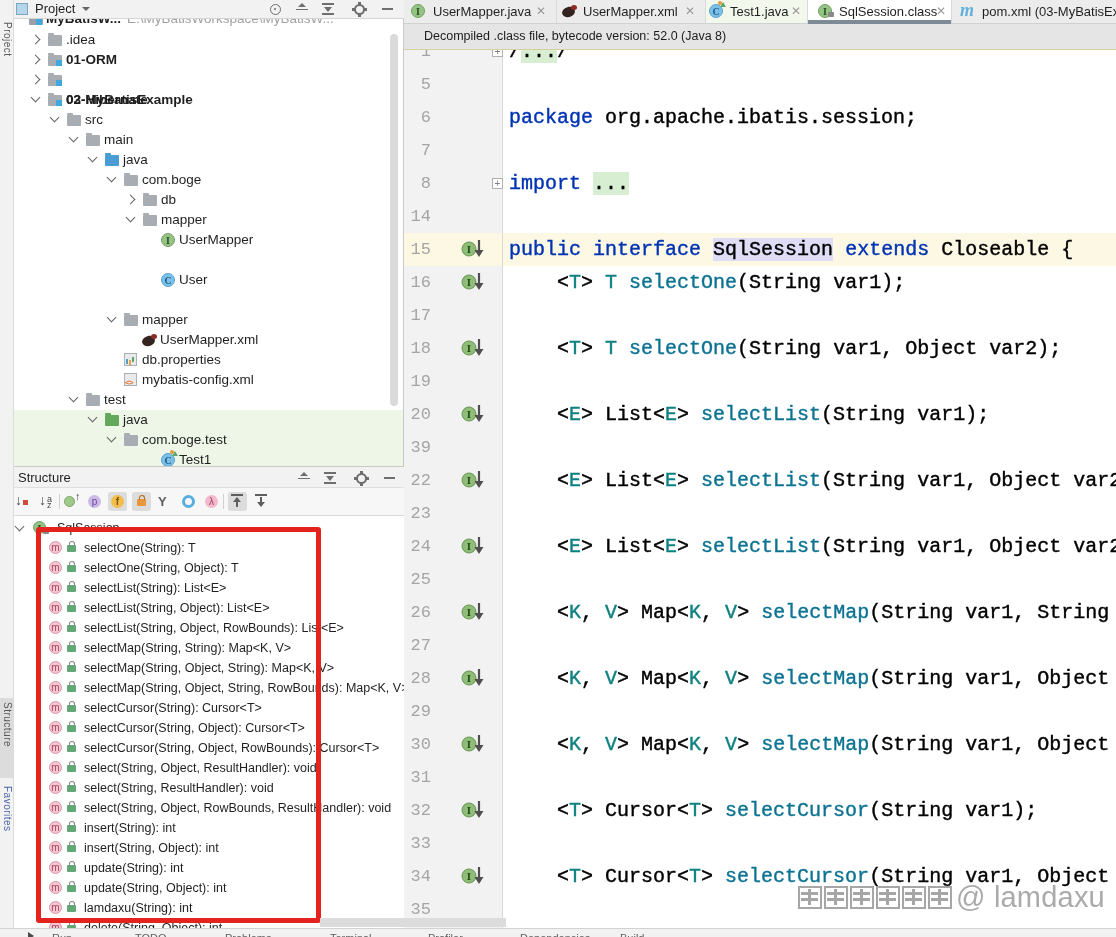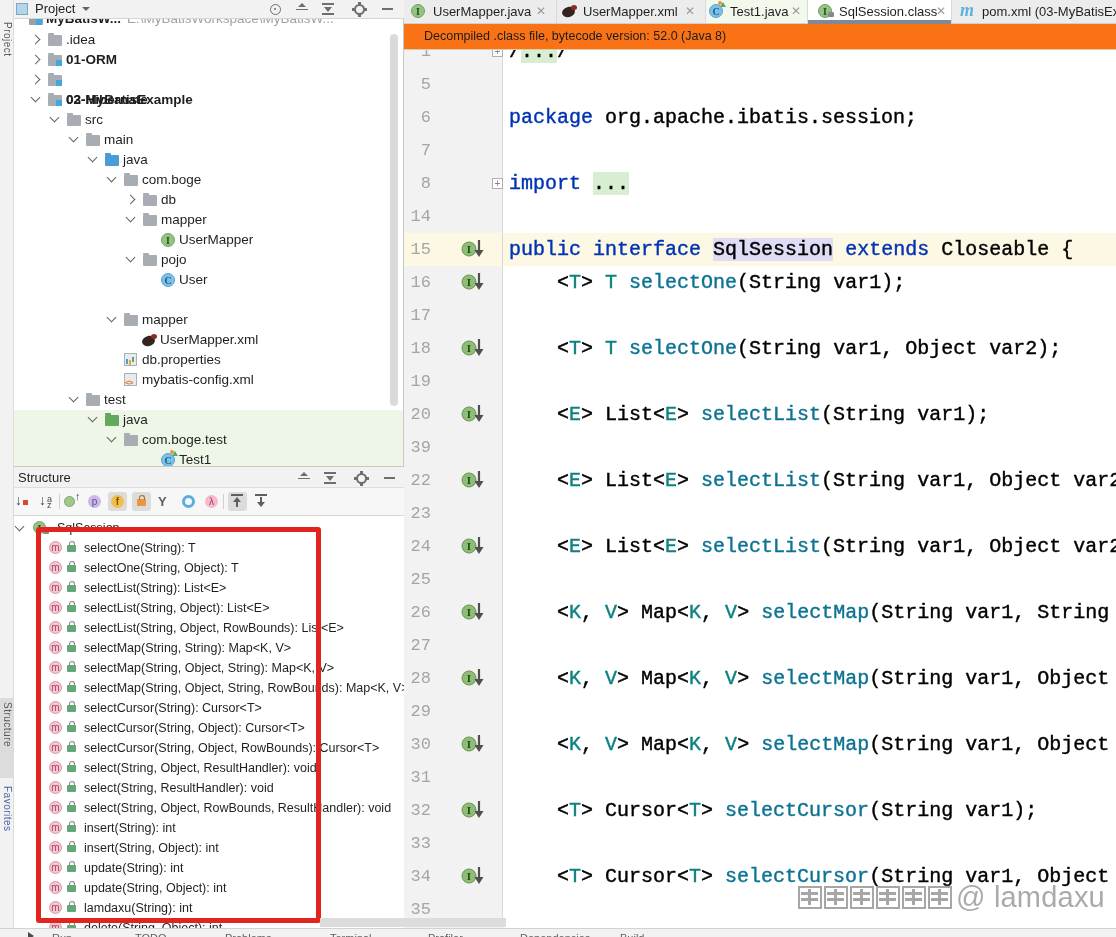--- a/index.html
+++ b/index.html
@@ -46,21 +46,21 @@
 .cicon{position:absolute;top:3px;width:14px;height:14px;border-radius:50%;font-family:"Liberation Serif",serif;font-weight:bold;font-size:10px;text-align:center;line-height:14px;}
 .iint{background:#95c285;border:1px solid #74a162;color:#274f1d;box-sizing:border-box;}
 .icls{background:#7cc0e8;border:1px solid #5ba3cf;color:#1c5d8a;box-sizing:border-box;}
 
 #tabs{left:404px;top:0;width:712px;height:24px;background:#ececec;border-bottom:1px solid #d0d0d0;box-sizing:border-box;}
 .tab{position:absolute;top:0;height:23px;font-size:13px;color:#1f1f1f;}
 .tab .tl{position:absolute;top:4px;white-space:nowrap;}
 .tx{position:absolute;top:4px;color:#9a9a9a;font-size:12px;}
 #underline{position:absolute;left:404px;top:20px;width:147px;height:4px;background:#7e8a96;}
 
-#banner{left:404px;top:24px;width:712px;height:26px;background:#f97316;border-bottom:1px solid #d8cf9f;box-sizing:border-box;font-size:12.5px;color:#1c1c1c;}
+#banner{left:404px;top:24px;width:712px;height:26px;background:#e5e5e5;border-bottom:1px solid #d8cf9f;box-sizing:border-box;font-size:12.5px;color:#1c1c1c;}
 
 #editor{left:404px;top:50px;width:712px;height:878px;background:#ffffff;overflow:hidden;}
 #gutterbg{position:absolute;left:0;top:-15px;width:98px;height:893px;background:#f2f2f2;}
 #gutline{position:absolute;left:98px;top:-15px;width:1px;height:893px;background:#d9d9d9;}
 #curline{position:absolute;left:0;top:183px;width:712px;height:33px;background:#fcf8e3;}
 .cl{position:absolute;left:105px;height:33px;line-height:33px;font-family:"Liberation Mono",monospace;font-size:20px;white-space:pre;color:#000000;-webkit-text-stroke:0.4px currentColor;}
 .ln{position:absolute;left:0;width:27px;height:33px;line-height:33px;text-align:right;font-family:"Liberation Mono",monospace;font-size:17px;color:#a5a5a5;}
 .k{color:#0033b3;}
 .mth{color:#0d7392;}
 .tp{color:#0e8080;}
@@ -152,25 +152,20 @@
       <span class="lbl" style="left:147px;">db</span>
     </div>
   <div class="trow" style="top:210px;">
       <span class="chevD" style="left:113px;"></span>
       <span class="fold14" style="left:129px;"></span>
       <span class="lbl" style="left:147px;">mapper</span>
     </div>
   <div class="trow" style="top:230px;">
       <span class="cicon iint" style="left:147px;">I</span>
       <span class="lbl" style="left:165px;">UserMapper</span>
-    </div>
-  <div class="trow" style="top:250px;">
-      <span class="chevD" style="left:113px;"></span>
-      <span class="fold14" style="left:129px;"></span>
-      <span class="lbl" style="left:147px;">pojo</span>
     </div>
   <div class="trow" style="top:270px;">
       <span class="cicon icls" style="left:147px;">C</span>
       <span class="lbl" style="left:165px;">User</span>
     </div>
   <div class="trow" style="top:310px;">
       <span class="chevD" style="left:94px;"></span>
       <span class="fold14" style="left:110px;"></span>
       <span class="lbl" style="left:128px;">mapper</span>
     </div>

